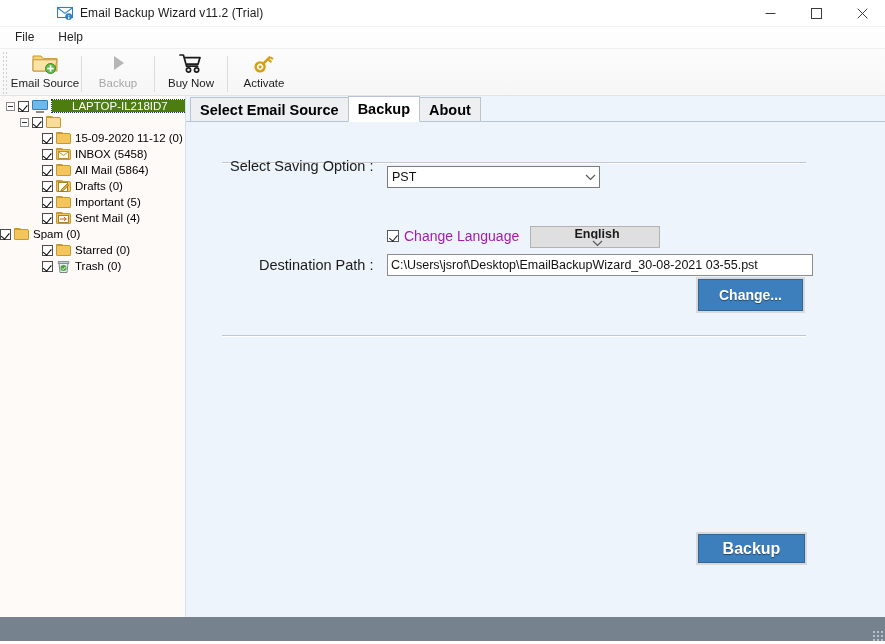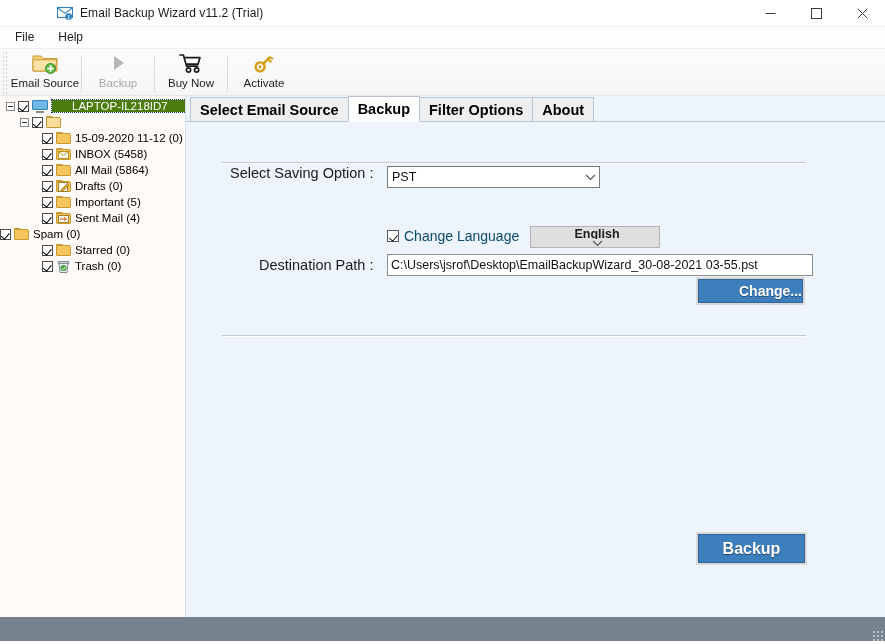--- a/index.html
+++ b/index.html
@@ -201,21 +201,21 @@
   }
   .textbox {
     position: absolute; height: 22px;
     background: #ffffff; border: 1px solid #8d8d8d;
     font-size: 12.5px; color: #111;
     display: flex; align-items: center;
     padding-left: 3px; overflow: hidden; white-space: nowrap;
   }
   .chkwrap {
     position: absolute; display: flex; align-items: center;
-    font-size: 14px; color: #0c4a6e; white-space: nowrap;
+    font-size: 14px; color: #a21caf; white-space: nowrap;
   }
   .chkbox2 {
     width: 12px; height: 12px; border: 1px solid #55585c; background: #fff;
     position: relative; margin-right: 5px; flex: 0 0 auto;
   }
   .chkbox2::after {
     content: ""; position: absolute; left: 3px; top: 1.5px;
     width: 3.5px; height: 7px;
     border: solid #1b1b1b; border-width: 0 1.5px 1.5px 0;
     transform: rotate(40deg);
@@ -479,32 +479,29 @@
   <div class="main">
 
     <div class="tabstrip">
       <div class="tab">
         <span>Select Email Source</span>
       </div>
       <div class="tab active">
         <span>Backup</span>
       </div>
       <div class="tab">
-        <span>Filter Options</span>
-      </div>
-      <div class="tab">
         <span>About</span>
       </div>
     </div>
 
     <div class="panel">
 
       <div class="hr" style="left:36px; top:40px; width:584px;"></div>
 
-      <div class="lbl" style="left:44px; top:43px;">Select Saving Option :</div>
+      <div class="lbl" style="left:44px; top:36px;">Select Saving Option :</div>
       <div class="combo" style="left:201px; top:44px; width:213px;gap:40px;">
         <span class="cv">PST</span>
         <span class="carat">
           <svg width="11" height="8" viewBox="0 0 11 8">
               <path d="M1 2 L5.5 6.4 L10 2" fill="none" stroke="#5b5b5b" stroke-width="1.3"></path>
             </svg>
         </span>
       </div>
 
       <div class="chkwrap" style="left:201px; top:106px;">
@@ -518,21 +515,21 @@
               <path d="M1 2 L5.5 6.4 L10 2" fill="none" stroke="#5b5b5b" stroke-width="1.3"></path>
             </svg>
         </span>
       </div>
 
       <div class="lbl" style="left:73px; top:135px;">Destination Path :</div>
       <div class="textbox" style="left:201px; top:132px; width:426px;">
         <span>C:\Users\jsrof\Desktop\EmailBackupWizard_30-08-2021 03-55.pst</span>
       </div>
 
-      <div class="btn-blue" style="left:512px; top:157px; width:105px; height:24px;justify-content:flex-end;">
+      <div class="btn-blue" style="left:512px; top:157px; width:105px; height:32px;">
         <span>Change...</span>
       </div>
 
       <div class="hr" style="left:36px; top:213px; width:584px;"></div>
 
       <div class="btn-blue big" style="left:512px; top:412px; width:107px; height:29px;">
         <span>Backup</span>
       </div>
 
     </div>

